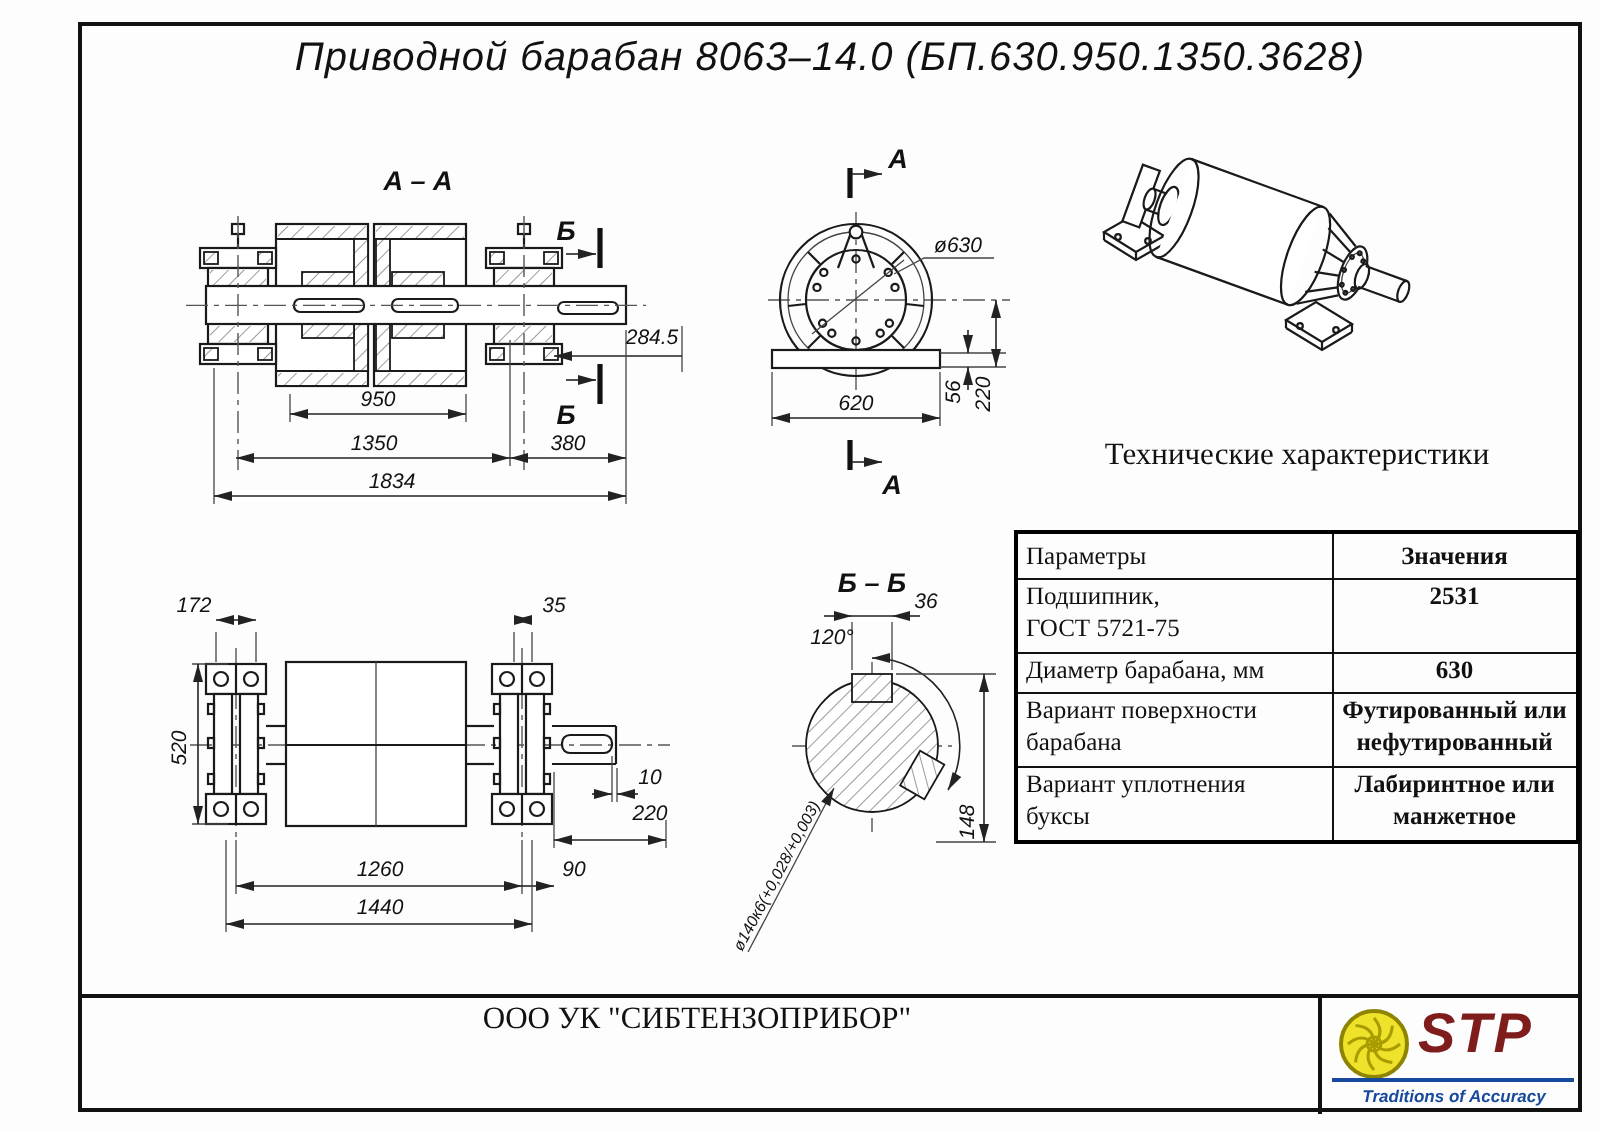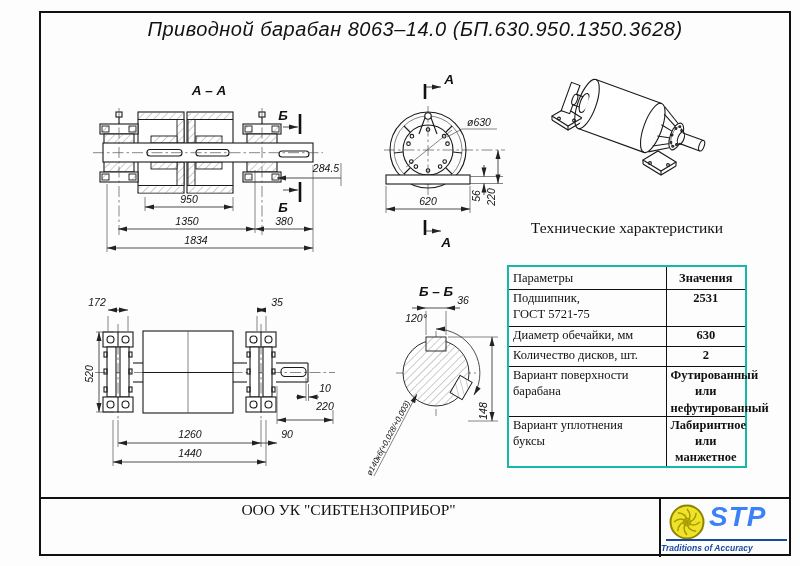--- a/index.html
+++ b/index.html
@@ -14,37 +14,37 @@
   .t{stroke:#444;stroke-width:0.65;fill:none}
   .d{stroke:#222;stroke-width:0.8;fill:none}
   .cl{stroke:#555;stroke-width:0.7;fill:none;stroke-dasharray:11 3 2.5 3}
   .th{stroke:#111;stroke-width:2.6;fill:none}
   .dt{font:italic 10.5px "Liberation Sans",sans-serif;fill:#111}
   .lb{font:italic 600 13.5px "Liberation Sans",sans-serif;fill:#111}
   
   .title{position:absolute;left:40px;top:18px;width:750px;text-align:center;
          font:italic 20px "Liberation Sans",sans-serif;letter-spacing:.5px;color:#111;}
   
-  .spec{position:absolute;left:507px;top:219px;width:240px;}
+  .spec{position:absolute;left:507px;top:219px;width:283px;}
   .spec-title{text-align:center;font-size:15.5px;margin-bottom:2px;}
-  table.spec-t{width:100%;border-collapse:collapse;border:2px solid #14b8a6;table-layout:fixed;margin-top:28px;}
+  table.spec-t{width:100%;border-collapse:collapse;border:2px solid #000000;table-layout:fixed;margin-top:28px;}
   table.spec-t th,table.spec-t td{border:1px solid #111;font-weight:normal;font-size:12.5px;
          line-height:1.3;padding:0 4px;white-space:pre-line;vertical-align:top;}
   table.spec-t th{text-align:left;height:22px;vertical-align:middle;}
   table.spec-t th.c,table.spec-t td.c{text-align:center;font-weight:bold;}
   table.spec-t col.p{width:158px}
   tr.h1{height:20px} tr.h2{height:37px}
   
   .footer{position:absolute;left:39px;top:497px;width:752px;height:58px;border-top:2px solid #111;}
   .f-text{position:absolute;left:0;top:2px;width:619px;text-align:center;font-size:15.5px;line-height:18px;}
   .f-logo{position:absolute;left:620px;top:0;width:132px;height:58px;border-left:2px solid #111;}
   .f-logo .stp{position:absolute;left:48px;top:2px;font:bold italic 28px "Liberation Sans",sans-serif;
          letter-spacing:1px;}
   .f-logo .bar{position:absolute;left:5px;right:6px;top:40px;height:2px;}
-  .f-logo .tag{position:absolute;left:0;top:44px;width:100%;
+  .f-logo .tag{position:absolute;left:0;top:44px;width:100%;text-align:center;
          font:bold italic 8.5px "Liberation Sans",sans-serif;}
   .flower{position:absolute;left:6px;top:3px;}
 </style>
 </head>
 <body>
 
 <div id="page">
 
 <svg id="drawing" width="800" height="566" viewBox="0 0 800 566">
   <defs>
@@ -409,26 +409,22 @@
           <tr>
       <th>Параметры</th>
       <th class="c">Значения</th>
     </tr>
     <tr class="h2">
       <td>Подшипник,
 ГОСТ 5721-75</td>
       <td class="c">2531</td>
     </tr>
     <tr class="h1">
-      <td>Диаметр обечайки, мм</td>
+      <td>Диаметр барабана, мм</td>
       <td class="c">630</td>
-    </tr>
-    <tr class="h1">
-      <td>Количество дисков, шт.</td>
-      <td class="c">2</td>
     </tr>
     <tr class="h2">
       <td>Вариант поверхности
 барабана</td>
       <td class="c">Футированный или
 нефутированный</td>
     </tr>
     <tr class="h2">
       <td>Вариант уплотнения
 буксы</td>
@@ -451,19 +447,19 @@
         <path d="M20,7 Q26,14 20,20" transform="rotate(45,20,20)"></path>
         <path d="M20,7 Q26,14 20,20" transform="rotate(90,20,20)"></path>
         <path d="M20,7 Q26,14 20,20" transform="rotate(135,20,20)"></path>
         <path d="M20,7 Q26,14 20,20" transform="rotate(180,20,20)"></path>
         <path d="M20,7 Q26,14 20,20" transform="rotate(225,20,20)"></path>
         <path d="M20,7 Q26,14 20,20" transform="rotate(270,20,20)"></path>
         <path d="M20,7 Q26,14 20,20" transform="rotate(315,20,20)"></path>
         <circle cx="20" cy="20" r="3.5"></circle>
       </g>
     </svg>
-    <span class="stp" style="color:#3b82f6">STP</span>
+    <span class="stp" style="color:#7f1d1d">STP</span>
     <div class="bar" style="background:#17499d"></div>
     <div class="tag" style="color:#17499d">Traditions of Accuracy</div>
   </div>
 </div>
 
 </div>
 
 </body></html>

